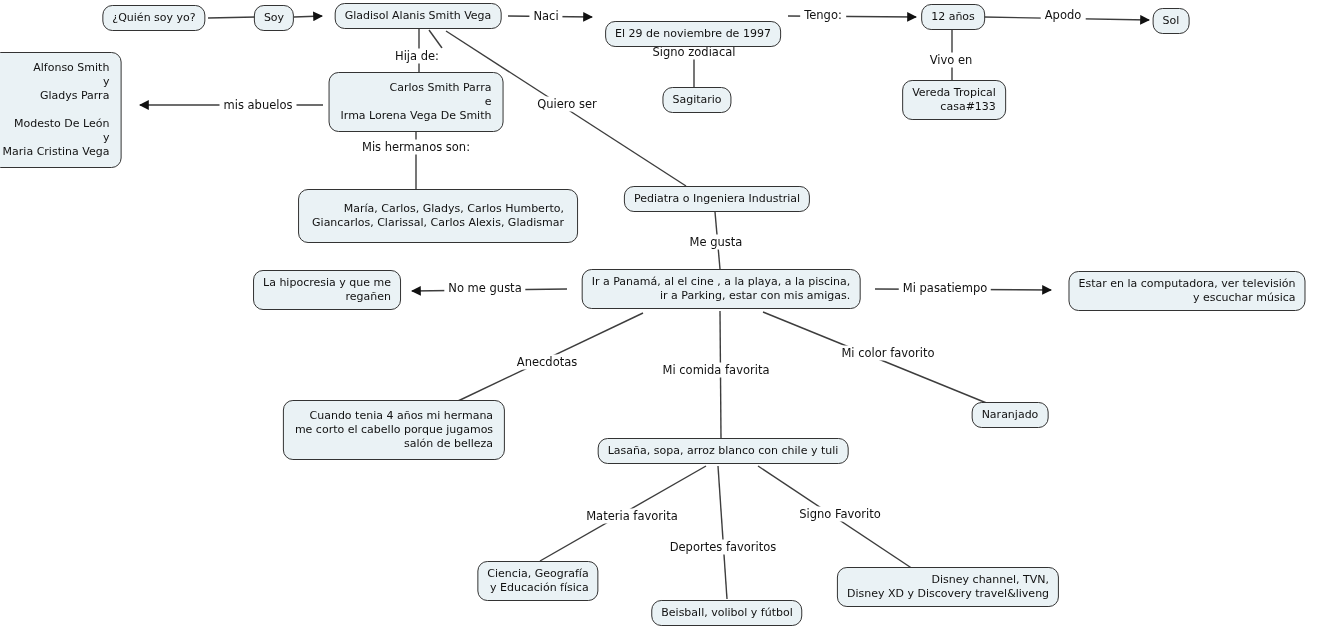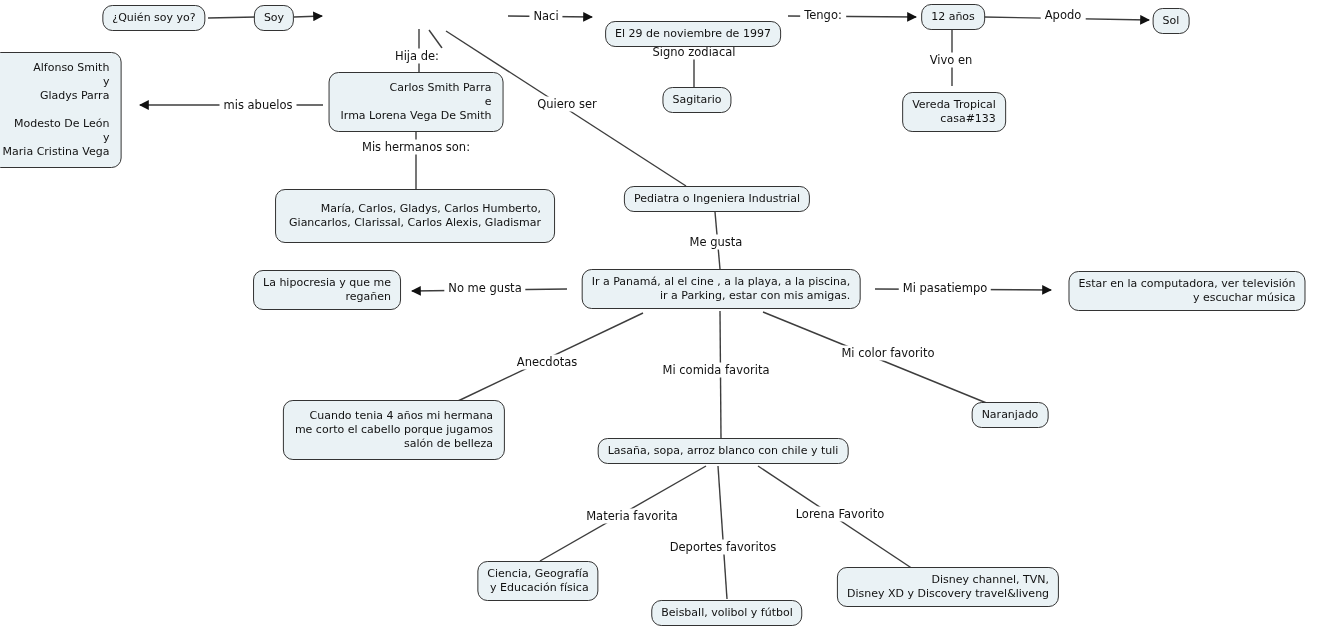--- a/index.html
+++ b/index.html
@@ -27,21 +27,21 @@
     border-radius:10px;
     padding:5px 9px;
     font-size:11px;
     line-height:14px;
     text-align:right;
     white-space:pre;
     z-index:3;
     box-sizing:border-box;
   }
   .pad-md{padding:8px 11px;}
-  .pad-lg{padding:12px 13px;}
+  .pad-lg{padding:12px 13px;margin-left:23px;}
   .edge-label{
     position:absolute;
     transform:translate(-50%,-50%);
     background:var(--bg);
     padding:0 4px;
     font-size:11.5px;
     line-height:15px;
     white-space:nowrap;
     z-index:2;
   }
@@ -76,35 +76,36 @@
     <line x1="643" y1="313" x2="458" y2="401"></line>
     <line x1="720" y1="311" x2="721" y2="439"></line>
     <line x1="763" y1="312" x2="989" y2="404"></line>
     <line x1="706" y1="466" x2="540" y2="561"></line>
     <line x1="718" y1="466" x2="727" y2="599"></line>
     <line x1="758" y1="466" x2="913" y2="569"></line>
   </svg>
 
   <div class="node" style="left:154px;top:18px">¿Quién soy yo?</div>
   <div class="node" style="left:274px;top:18px">Soy</div>
+  <div class="node" style="left:418px;top:16px">Gladisol Alanis Smith Vega</div>
   <div class="node" style="left:693px;top:34px">El 29 de noviembre de 1997</div>
   <div class="node" style="left:953px;top:17px">12 años</div>
   <div class="node" style="left:1171px;top:21px">Sol</div>
   <div class="node pad-md" style="left:56px;top:110px">Alfonso Smith
 y
 Gladys Parra
 
 Modesto De León
 y
 Maria Cristina Vega</div>
   <div class="node pad-md" style="left:416px;top:102px">Carlos Smith Parra
 e
 Irma Lorena Vega De Smith</div>
   <div class="node" style="left:697px;top:100px">Sagitario</div>
-  <div class="node" style="left:954px;top:112px">Vereda Tropical
+  <div class="node" style="left:954px;top:100px">Vereda Tropical
 casa#133</div>
   <div class="node pad-lg" style="left:415px;top:216px">María, Carlos, Gladys, Carlos Humberto,
 Giancarlos, Clarissal, Carlos Alexis, Gladismar</div>
   <div class="node" style="left:327px;top:290px">La hipocresia y que me
 regañen</div>
   <div class="node" style="left:717px;top:199px">Pediatra o Ingeniera Industrial</div>
   <div class="node" style="left:721px;top:289px">Ir a Panamá, al el cine , a la playa, a la piscina,
 ir a Parking, estar con mis amigas.</div>
   <div class="node" style="left:1187px;top:291px">Estar en la computadora, ver televisión
 y escuchar música</div>
@@ -129,15 +130,15 @@
   <span class="edge-label" style="left:258px;top:105px">mis abuelos</span>
   <span class="edge-label" style="left:416px;top:147px">Mis hermanos son:</span>
   <span class="edge-label" style="left:716px;top:242px">Me gusta</span>
   <span class="edge-label" style="left:485px;top:288px">No me gusta</span>
   <span class="edge-label" style="left:945px;top:288px">Mi pasatiempo</span>
   <span class="edge-label" style="left:547px;top:362px">Anecdotas</span>
   <span class="edge-label" style="left:716px;top:370px">Mi comida favorita</span>
   <span class="edge-label" style="left:888px;top:353px">Mi color favorito</span>
   <span class="edge-label" style="left:632px;top:516px">Materia favorita</span>
   <span class="edge-label" style="left:723px;top:547px">Deportes favoritos</span>
-  <span class="edge-label" style="left:840px;top:514px">Lorena Favorito</span>
+  <span class="edge-label" style="left:840px;top:514px">Signo Favorito</span>
 
 </div>
 
 </body></html>

